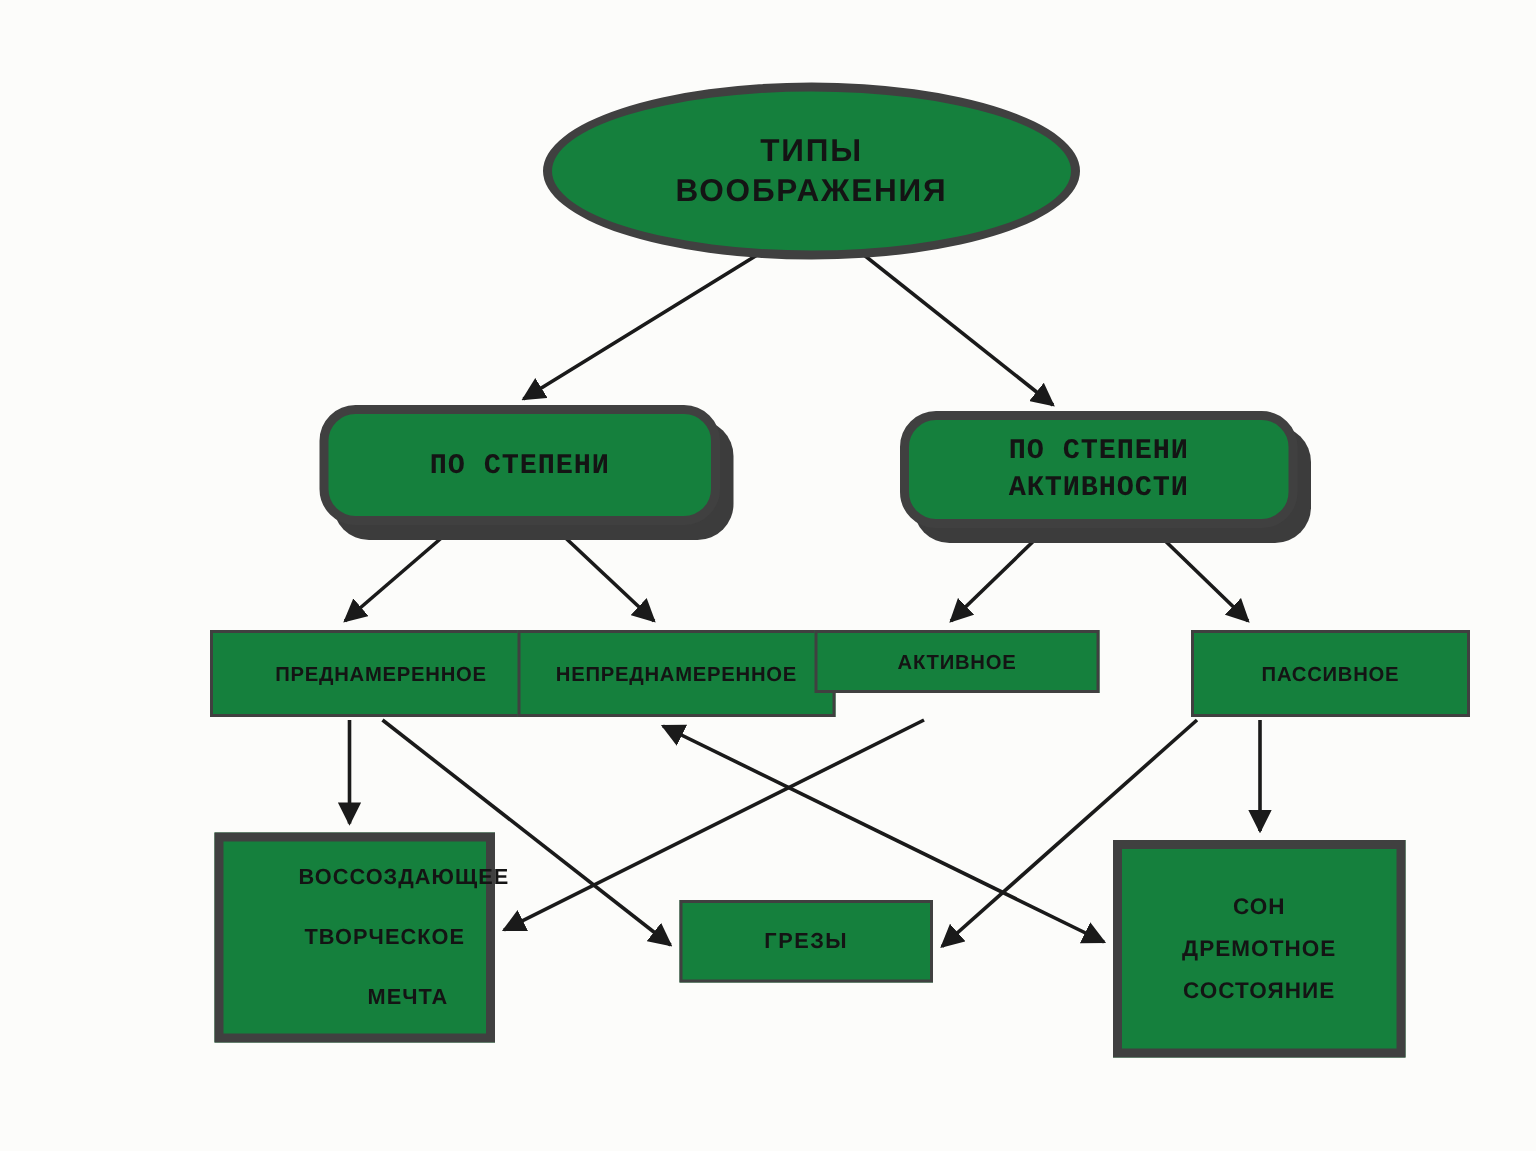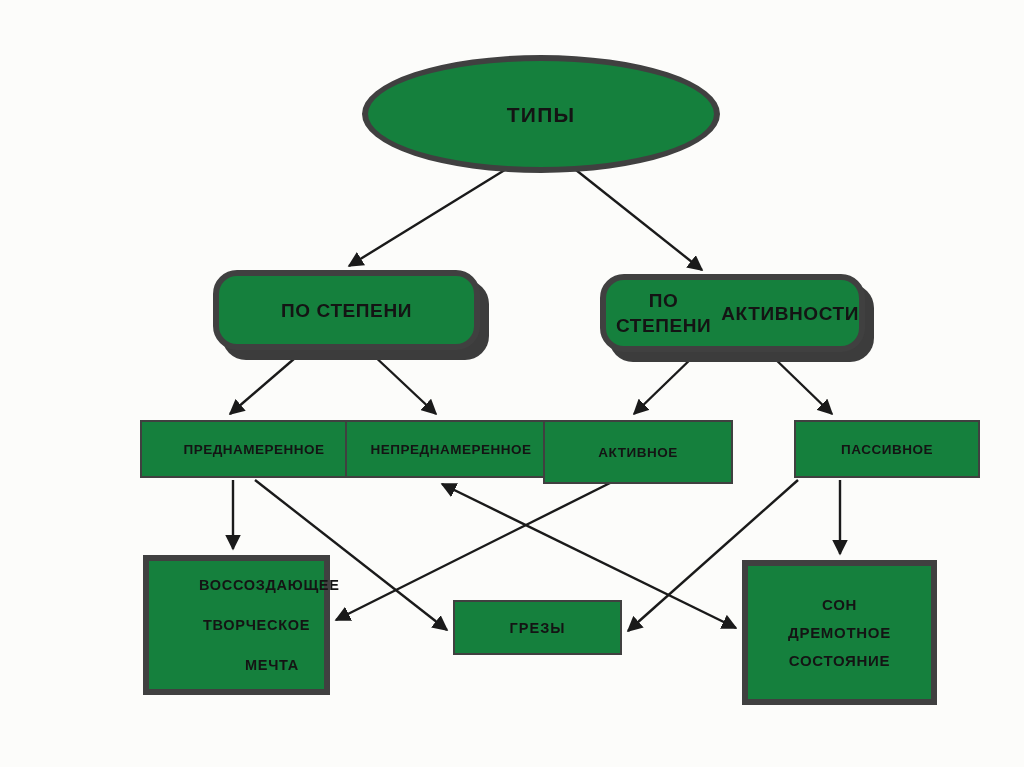--- a/index.html
+++ b/index.html
@@ -24,33 +24,33 @@
   }
   .ellipse {
     left: 362px; top: 55px; width: 358px; height: 118px;
     border-radius: 50%;
     display: flex; flex-direction: column; align-items: center; justify-content: center;
     font-size: 21px; letter-spacing: 1.2px; line-height: 27px;
   }
   .pill {
     border-radius: 24px;
     box-shadow: 9px 10px 0 0 #3c3c3c;
-    display: flex; flex-direction: row; align-items: center; justify-content: center;
-    font-size: 19px; letter-spacing: 0.6px; line-height: 25px;
+    display: flex; flex-direction: column; align-items: center; justify-content: center;
+    font-size: 19px; letter-spacing: 0.6px; line-height: 25px; font-family: Liberation Mono, monospace;
   }
   .pill-left  { left: 213px; top: 270px; width: 267px; height: 80px; }
   .pill-right { left: 600px; top: 274px; width: 265px; height: 78px; }
   .rect {
     border-width: 2.5px;
     display: flex; align-items: center; justify-content: center;
     font-size: 13.5px; letter-spacing: 0.5px;
   }
   .rect-a { left: 140px; top: 420px; width: 228px; height: 58px; }
   .rect-b { left: 345px; top: 420px; width: 212px; height: 58px; }
-  .rect-c { left: 543px; top: 420px; width: 190px; height: 64px; }
+  .rect-c { left: 543px; top: 420px; width: 190px; height: 42px; }
   .rect-d { left: 794px; top: 420px; width: 186px; height: 58px; }
   .box-l {
     left: 143px; top: 555px; width: 187px; height: 140px;
     font-size: 14.5px; text-align: left; letter-spacing: 0.7px; padding-left: 40px;
   }
   .box-l .bl1 { margin: 16px 0 0 10px; }
   .box-l .bl2 { margin: 24px 0 0 14px; }
   .box-l .bl3 { margin: 24px 16px 0 56px; }
   .box-m {
     left: 453px; top: 600px; width: 169px; height: 55px;
@@ -83,20 +83,21 @@
     <line x1="233" y1="480" x2="233" y2="549" stroke="#1a1a1a" stroke-width="2.4" marker-end="url(#ah)"></line>
     <line x1="255" y1="480" x2="447" y2="630" stroke="#1a1a1a" stroke-width="2.4" marker-end="url(#ah)"></line>
     <line x1="616" y1="480" x2="336" y2="620" stroke="#1a1a1a" stroke-width="2.4" marker-end="url(#ah)"></line>
     <line x1="798" y1="480" x2="628" y2="631" stroke="#1a1a1a" stroke-width="2.4" marker-end="url(#ah)"></line>
     <line x1="840" y1="480" x2="840" y2="554" stroke="#1a1a1a" stroke-width="2.4" marker-end="url(#ah)"></line>
     <line x1="442" y1="484" x2="736" y2="628" stroke="#1a1a1a" stroke-width="2.4" marker-start="url(#ah)" marker-end="url(#ah)"></line>
   </svg>
 
   <div class="node ellipse">
     <div>ТИПЫ</div>
+    <div>ВООБРАЖЕНИЯ</div>
   </div>
 
   <div class="node pill pill-left">
     <div>ПО СТЕПЕНИ</div>
   </div>
 
   <div class="node pill pill-right">
     <div>ПО СТЕПЕНИ</div>
     <div>АКТИВНОСТИ</div>
   </div>

